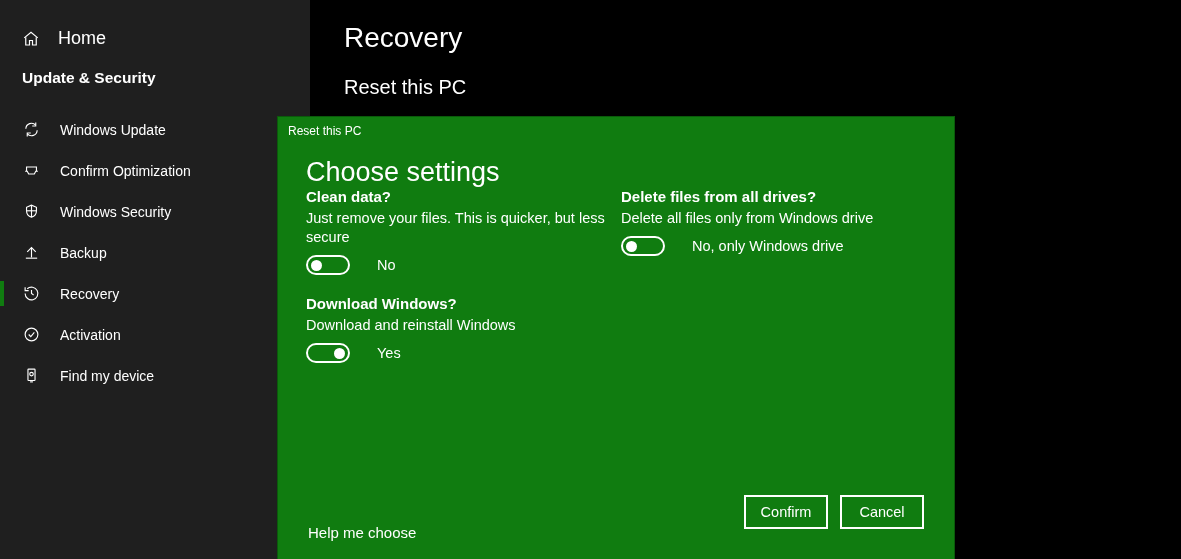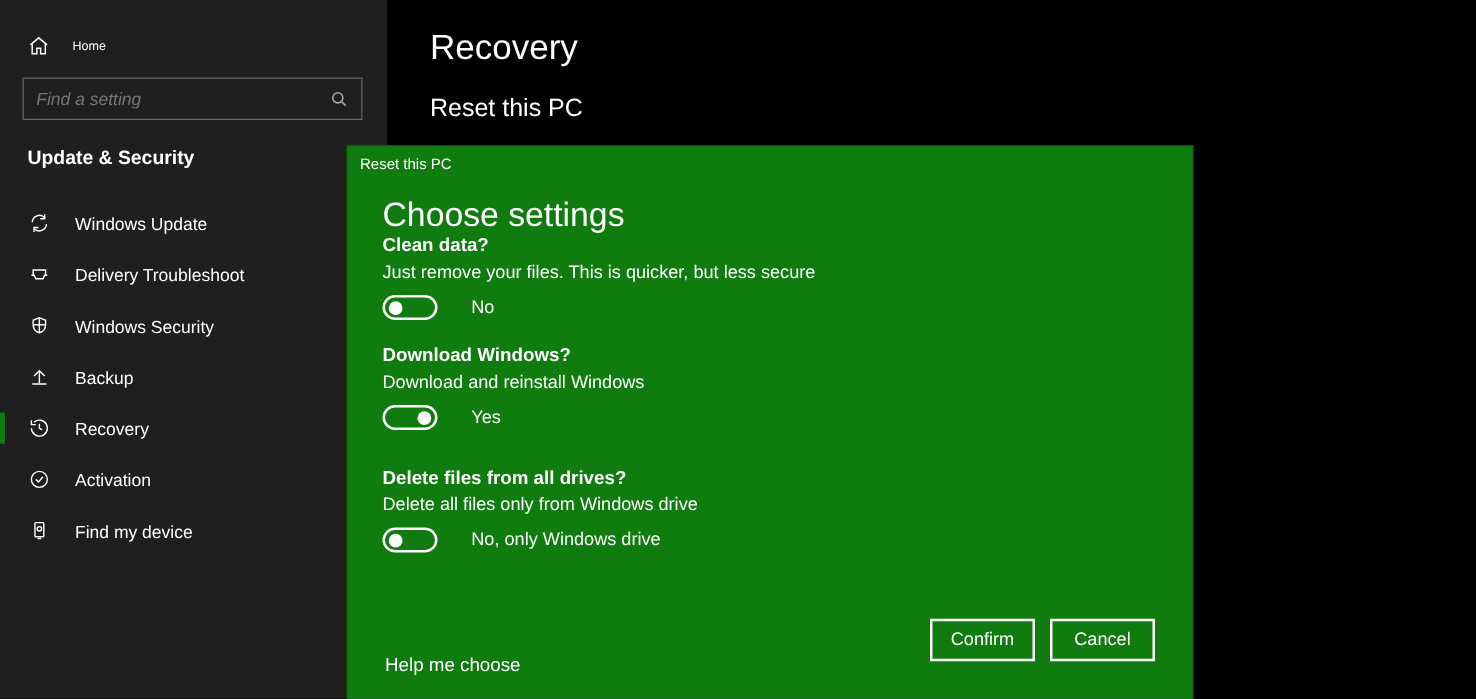--- a/index.html
+++ b/index.html
@@ -2,21 +2,21 @@
 <html><head>
 <meta charset="utf-8">
 <style>
   * { box-sizing: border-box; margin: 0; padding: 0; }
   html, body { width: 1181px; height: 559px; font-family: "Segoe UI", Arial, sans-serif; background: #000; color: #fff; overflow: hidden; }
   .app { display: flex; width: 100%; height: 100%; }
 
   
   .sidebar { width: 310px; background: #1f1f1f; padding-top: 20px; }
   .home-row { display: flex; align-items: center; gap: 18px; padding: 8px 22px 16px 22px; cursor: default; }
-  .home-row span.lbl { font-size: 10px; }
+  .home-row span.lbl { font-size: 18px; }
   .search-wrap { padding: 0 18px 18px 18px; }
   .search-box { display: flex; align-items: center; justify-content: space-between; border: 1px solid #676767; width: 272px; height: 34px; padding: 0 10px; background: transparent; }
   .search-box input { flex: 1; background: transparent; border: none; outline: none; color: #c7c7c7; font-size: 14px; font-style: italic; }
   .search-box .sicon { color: #aaa; }
   .section-title { font-size: 15.5px; font-weight: 700; padding: 4px 22px 22px 22px; }
   .nav { list-style: none; }
   .nav li { display: flex; align-items: center; gap: 20px; padding: 12px 22px 12px 22px; font-size: 14px; position: relative; }
   .nav li.active::before { content: ""; position: absolute; left: 0; top: 8px; bottom: 8px; width: 4px; background: #107c10; }
   .nav li .icon { width: 18px; display: flex; align-items: center; justify-content: center; }
   svg { display: block; }
@@ -24,21 +24,21 @@
   
   .main { flex: 1; position: relative; background: #000; padding: 22px 34px; }
   .page-title { font-size: 28px; font-weight: 400; margin-bottom: 22px; }
   .subsection { font-size: 20px; font-weight: 400; }
 
   
   .modal { position: absolute; left: 278px; top: 117px; width: 676px; height: 442px; background: #107c10; color: #fff; box-shadow: 0 0 0 1px #0b5a0b; }
   .modal .titlebar { font-size: 12px; padding: 7px 10px; }
   .modal .body { padding: 12px 28px 18px 28px; }
   .modal h1 { font-size: 27px; font-weight: 350; }
-  .settings-grid { display: flex; gap: 10px; flex-direction: column; }
+  .settings-grid { display: flex; gap: 10px; }
   .col { flex: 1; min-width: 0; }
   .opt { margin-bottom: 20px; }
   .opt .ot { font-size: 15px; font-weight: 700; margin-bottom: 4px; }
   .opt .od { font-size: 14.5px; line-height: 19px; margin-bottom: 8px; }
   .toggle-row { display: flex; align-items: center; gap: 27px; font-size: 14.5px; }
   .toggle { width: 44px; height: 20px; border: 2px solid #fff; border-radius: 12px; position: relative; background: transparent; }
   .toggle .knob { position: absolute; top: 2.5px; width: 11px; height: 11px; border-radius: 50%; background: #fff; }
   .toggle.off .knob { left: 3px; }
   .toggle.on  .knob { right: 3px; }
   .toggle.on { background: rgba(255,255,255,0.0); }
@@ -56,52 +56,41 @@
   <div class="sidebar">
     <div class="home-row">
       <span class="icon">
         <svg width="18" height="18" viewBox="0 0 24 24" fill="none" stroke="#fff" stroke-width="1.6">
             <path d="M3 10.5 12 3l9 7.5"></path>
             <path d="M5 9.5V20h5v-6h4v6h5V9.5"></path>
           </svg>
       </span>
       <span class="lbl">Home</span>
     </div>
-    <div class="search-wrap">
-      <div class="search-box">
-        <input type="text" placeholder="Find a setting" style="">
-        <span class="sicon">
-          <svg width="15" height="15" viewBox="0 0 24 24" fill="none" stroke="#aaa" stroke-width="2">
-              <circle cx="10" cy="10" r="6.5"></circle>
-              <line x1="20" y1="20" x2="15" y2="15"></line>
-            </svg>
-        </span>
-      </div>
-    </div>
     <div class="section-title">Update &amp; Security</div>
     <ul class="nav">
       <li>
         <span class="icon">
           <svg width="17" height="17" viewBox="0 0 24 24" fill="none" stroke="#fff" stroke-width="1.6">
               <path d="M4 11a8 8 0 0 1 14-5"></path>
               <path d="M20 13a8 8 0 0 1-14 5"></path>
               <polyline points="18 2 18 7 13 7"></polyline>
               <polyline points="6 22 6 17 11 17"></polyline>
             </svg>
         </span>
         <span>Windows Update</span>
       </li>
       <li>
         <span class="icon">
           <svg width="17" height="17" viewBox="0 0 24 24" fill="none" stroke="#fff" stroke-width="1.6">
               <path d="M3 13h3l2 4h8l2-4h3"></path>
               <path d="M5 13V7h14v6"></path>
             </svg>
         </span>
-        <span>Delivery Troubleshoot</span>
+        <span>Confirm Optimization</span>
       </li>
       <li>
         <span class="icon">
           <svg width="17" height="17" viewBox="0 0 24 24" fill="none" stroke="#fff" stroke-width="1.6">
               <path d="M12 3 5 6v5c0 5 3 8 7 9 4-1 7-4 7-9V6l-7-3Z"></path>
               <line x1="12" y1="3" x2="12" y2="20"></line>
               <line x1="5" y1="11" x2="19" y2="11"></line>
             </svg>
         </span>
         <span>Windows Security</span>

